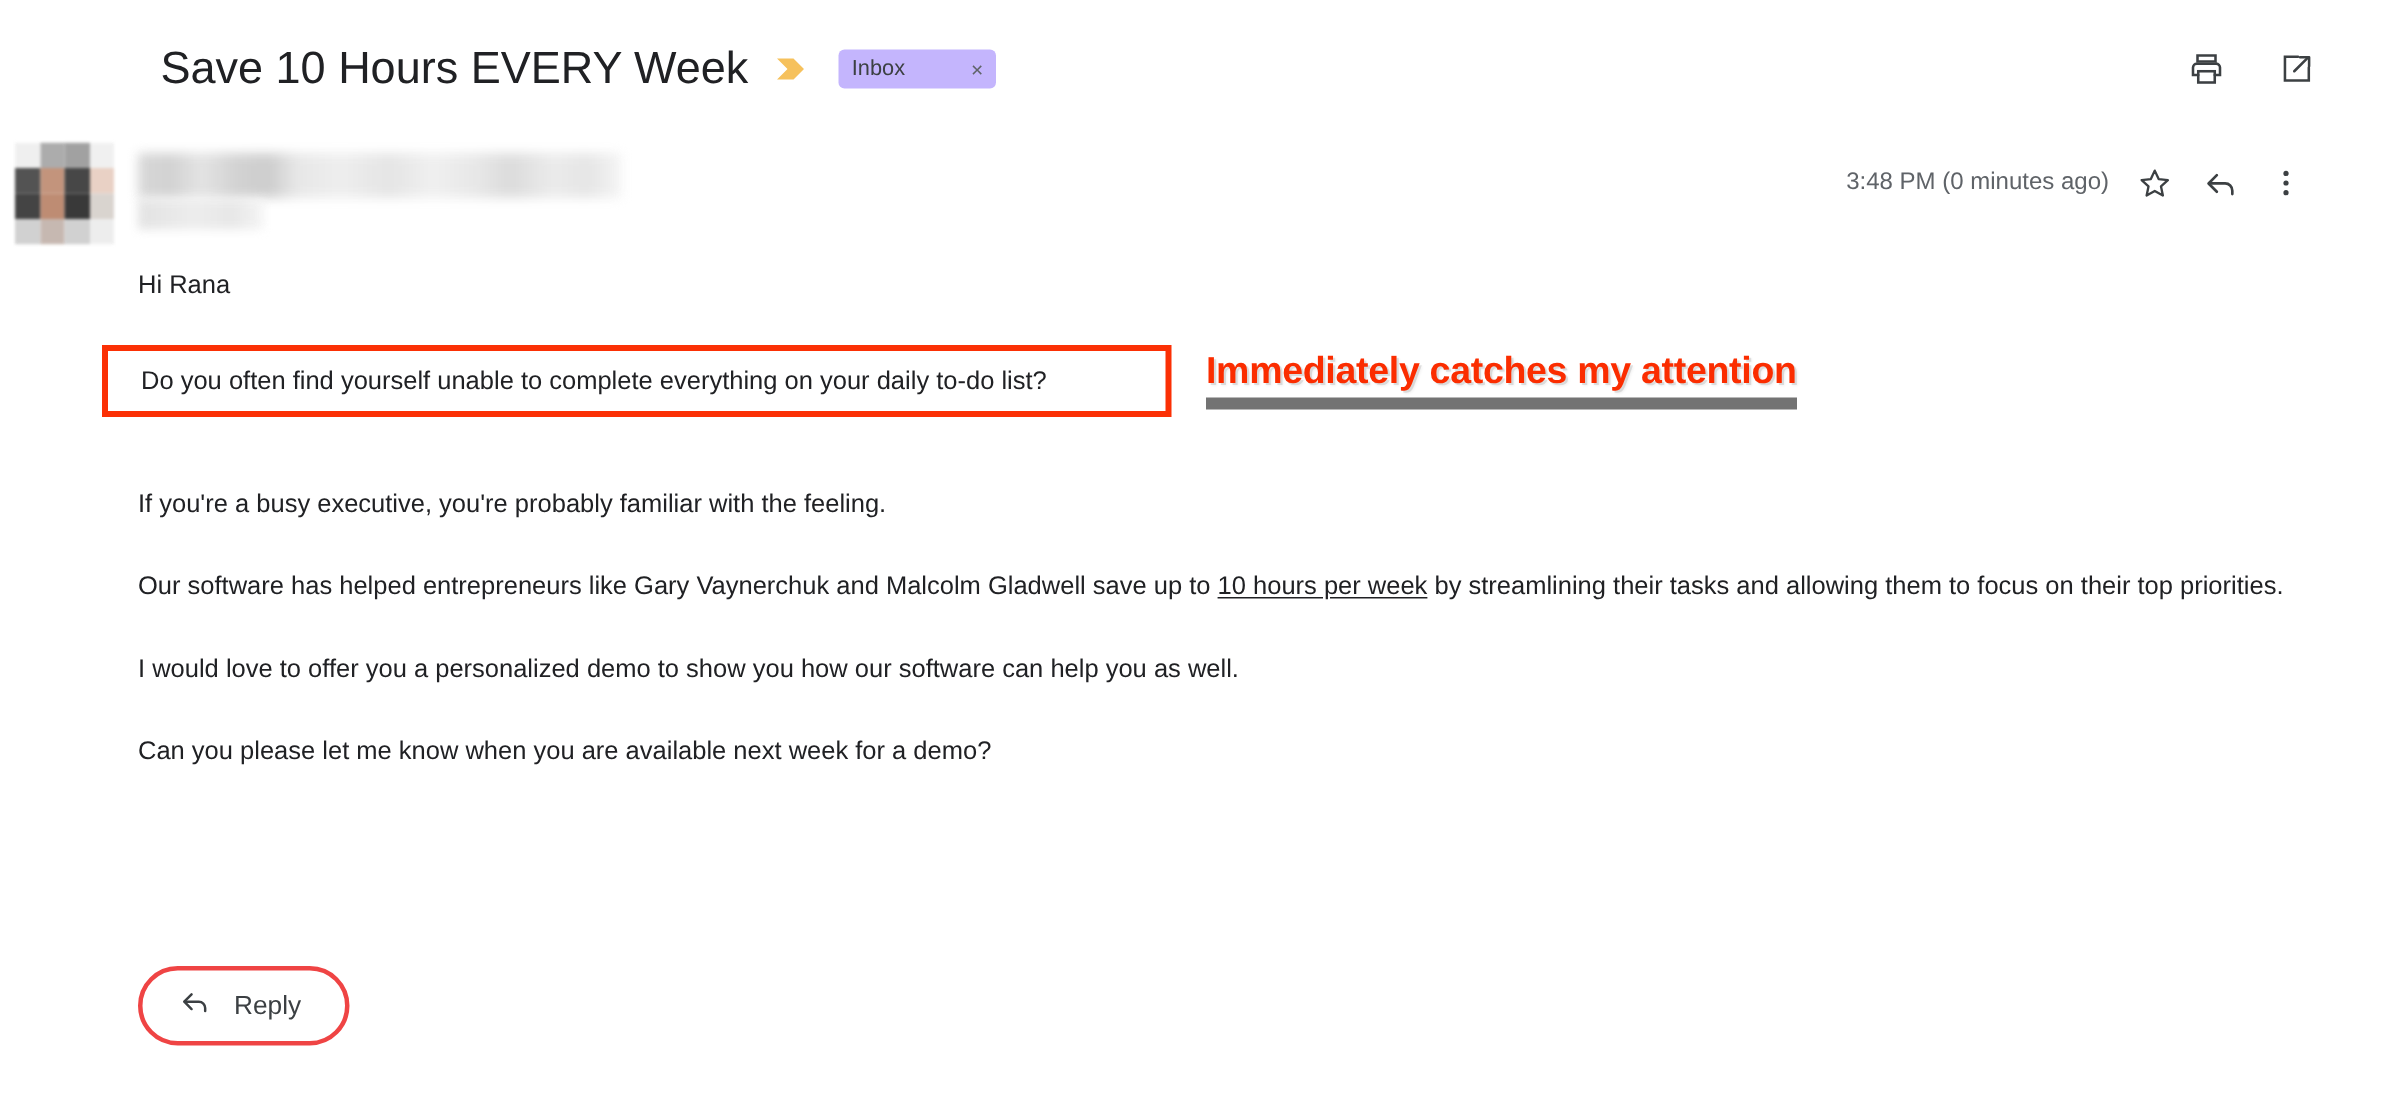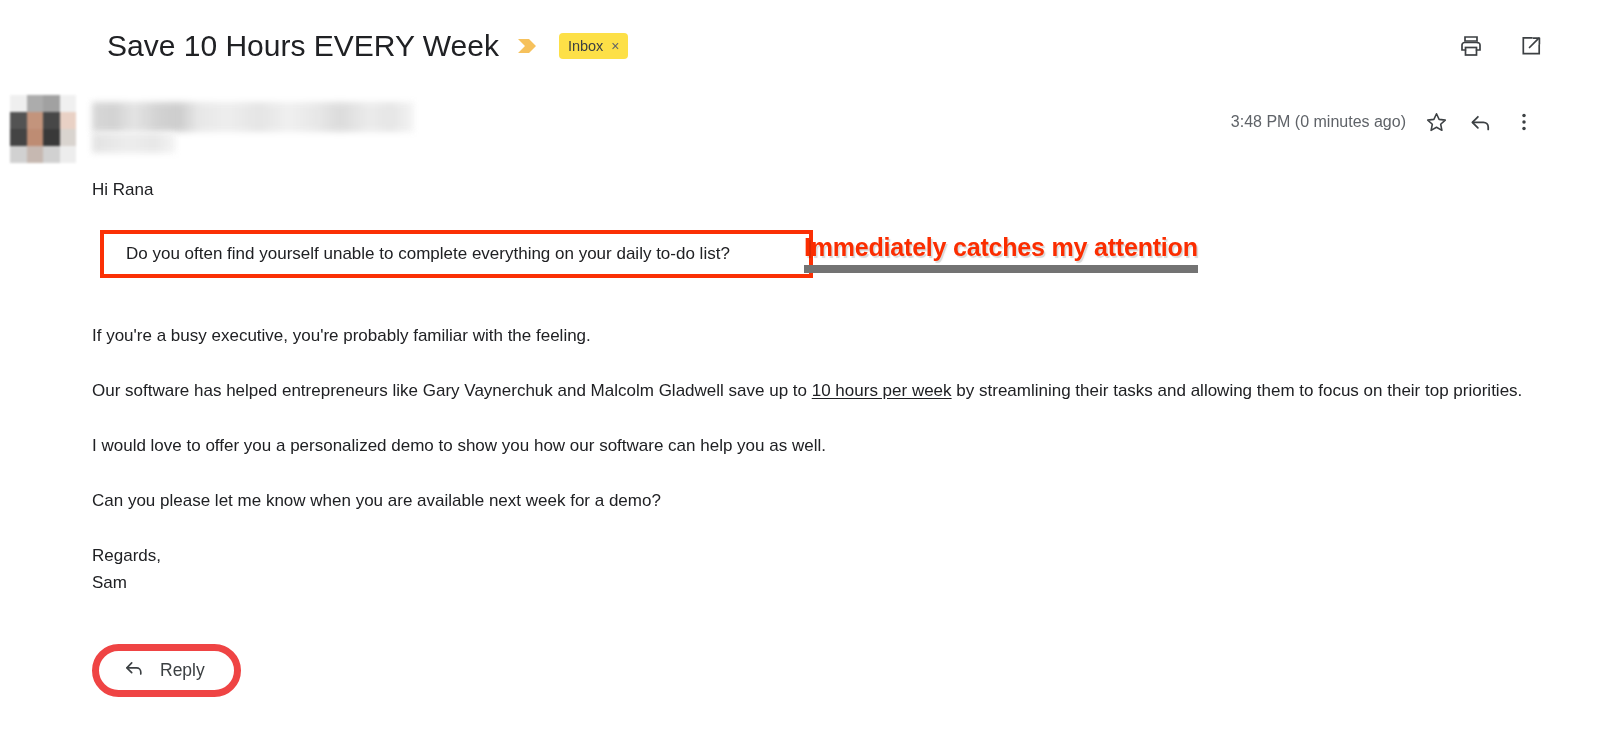--- a/index.html
+++ b/index.html
@@ -42,27 +42,28 @@
   }
   .important-marker {
     margin-left: 18px;
     display: flex;
     align-items: center;
     line-height: 0;
   }
   .label-chip {
     margin-left: 20px;
     height: 26px;
-    background: #fde047;
+    background: #c4b5fd;
     border-radius: 4px;
     display: flex;
     align-items: center;
     padding: 0 8px 0 9px;
     font-size: 14.5px;
     color: #3c4043;
+    gap: 36px;
   }
   .label-chip .chip-x {
     margin-left: 8px;
     font-size: 14px;
     color: #5f6368;
     line-height: 1;
     cursor: pointer;
   }
   .subject-right {
     margin-left: auto;
@@ -174,21 +175,20 @@
     position: absolute;
     left: -24px;
     top: 0;
     width: 713px;
     height: 48px;
     border: 4px solid #fb3005;
     background: #ffffff;
     display: flex;
     align-items: center;
     padding-left: 22px;
-    margin-left: 32px;
   }
   .hl-box .p { line-height: 22px; }
   .annotation {
     position: absolute;
     left: 712px;
     top: 2px;
     font-size: 25px;
     font-weight: 700;
     color: #fb2d00;
     letter-spacing: -0.2px;
@@ -210,21 +210,21 @@
   
   .actions {
     position: absolute;
     left: 92px;
     top: 644px;
     display: flex;
     gap: 13px;
   }
   .pill {
     height: 53px;
-    border: 7px solid #ef4444;
+    border: 3px solid #ef4444;
     border-radius: 27px;
     background: #ffffff;
     display: flex;
     align-items: center;
     padding: 0 29px 0 24px;
     gap: 15px;
     cursor: pointer;
     font-size: 17.5px;
     color: #3c4043;
     font-family: "Liberation Sans", sans-serif;
@@ -333,24 +333,20 @@
   </div>
 
   <p class="p para">If you're a busy executive, you're probably familiar with the feeling.</p>
 
   <p class="p para"><span>Our software has helped entrepreneurs like Gary Vaynerchuk and Malcolm Gladwell save up to </span><u class="underline-em">10 hours per week</u><span> by streamlining their tasks and allowing them to focus on their top priorities.</span></p>
 
   <p class="p para">I would love to offer you a personalized demo to show you how our software can help you as well.</p>
 
   <p class="p para">Can you please let me know when you are available next week for a demo?</p>
 
-  <div class="sign">
-    <div>Regards,</div>
-    <div>Sam</div>
-  </div>
 </div>
 
 <div class="actions">
 
   <div class="pill">
     <span>
       <svg width="22" height="22" viewBox="0 0 24 24" aria-hidden="true">
         <path d="M9.5 6.5L4.2 11.8l5.3 5.3" fill="none" stroke="#3c4043" stroke-width="1.8" stroke-linecap="round" stroke-linejoin="round"></path>
         <path d="M4.6 11.8h10.2a4.6 4.6 0 0 1 4.6 4.6v2.2" fill="none" stroke="#3c4043" stroke-width="1.8" stroke-linecap="round"></path>
       </svg>

